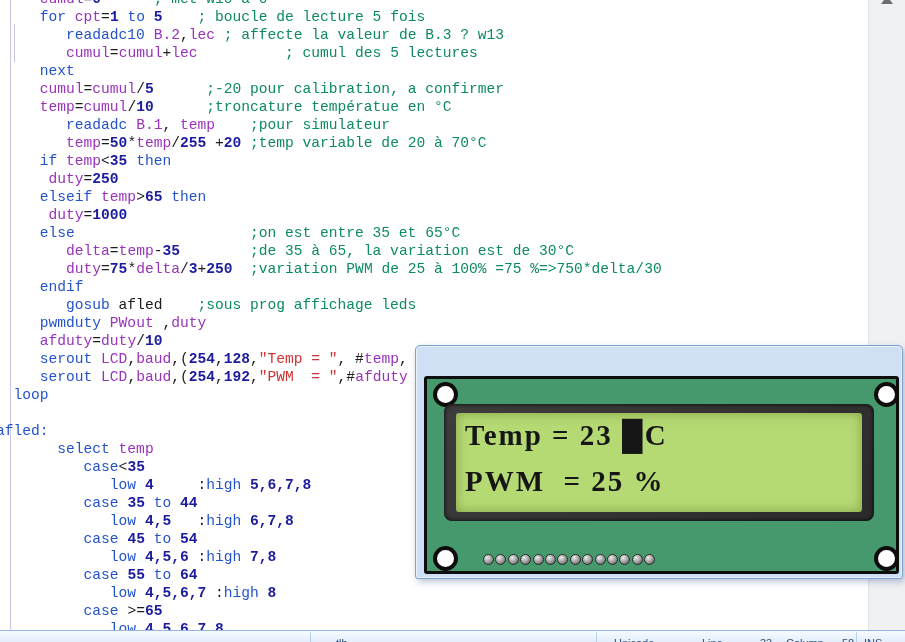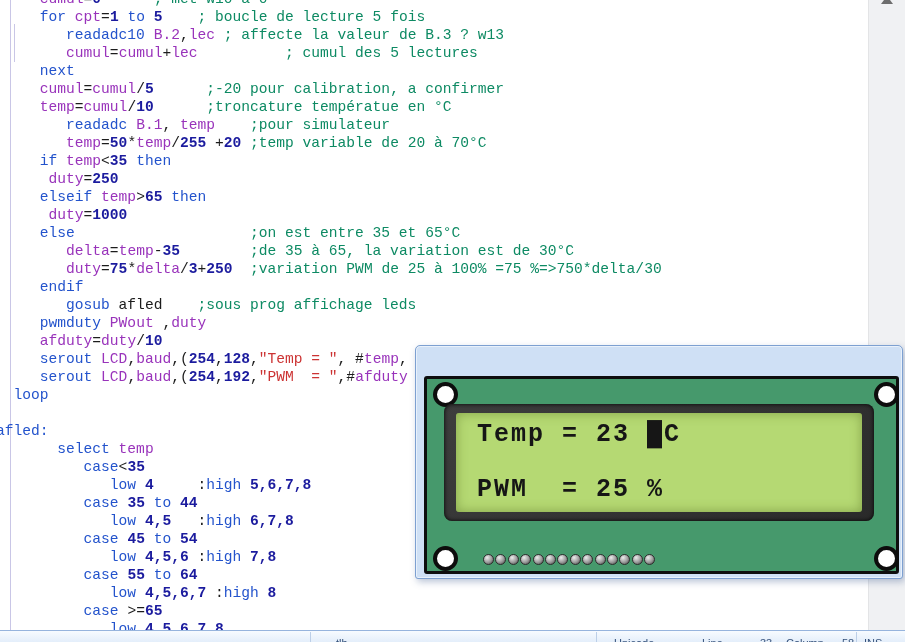--- a/index.html
+++ b/index.html
@@ -39,23 +39,23 @@
   #pcb{position:absolute;left:8px;top:30px;width:469px;height:192px;
        background:var(--pcb);border:3px solid var(--pcb_border);border-radius:3px;}
   .hole{position:absolute;width:17px;height:17px;border-radius:50%;
         background:#fff;border:4px solid #0d0d0d;}
   #bezel{position:absolute;left:17px;top:25px;width:430px;height:117px;
          background:linear-gradient(145deg,#3d3d3d,#2a2a2a);border-radius:8px;
          box-shadow:inset 0 0 4px #000;}
   #glass{position:absolute;left:12px;top:9px;width:406px;height:99px;border-radius:3px;
          background:var(--glass);box-shadow:inset 0 0 12px rgba(70,95,20,.45);}
   .lcdrow{position:absolute;left:9px;white-space:pre;color:var(--lcd_text);
-          font-family:Liberation Mono, monospace;font-weight:bold;
-          font-size:25px;line-height:30px;letter-spacing:2px;margin-left:12px;}
-  #row1{top:7px;} #row2{top:62px;text-align:center;}
+          font-family:Liberation Serif, serif;font-weight:bold;
+          font-size:29px;line-height:30px;letter-spacing:2px;}
+  #row1{top:7px;} #row2{top:53px;text-align:center;}
   #pins{position:absolute;left:56px;top:175px;display:flex;}
   .pin{width:11px;height:11px;border-radius:50%;margin-right:1.4px;
        background:radial-gradient(circle at 35% 30%,#ececec,#9a9a9a 55%,#4f4f4f 92%);
        border:1px solid #2e2e2e;box-sizing:border-box;}
 
   
   #statusbar{position:absolute;left:0;top:630px;width:905px;height:12px;z-index:4;
              background:linear-gradient(#f7fbff,#e2edfa);border-top:1px solid #96b4dd;
              overflow:hidden;}
   .sfrag{position:absolute;top:6px;font-size:11px;color:var(--status_text);white-space:pre;}

